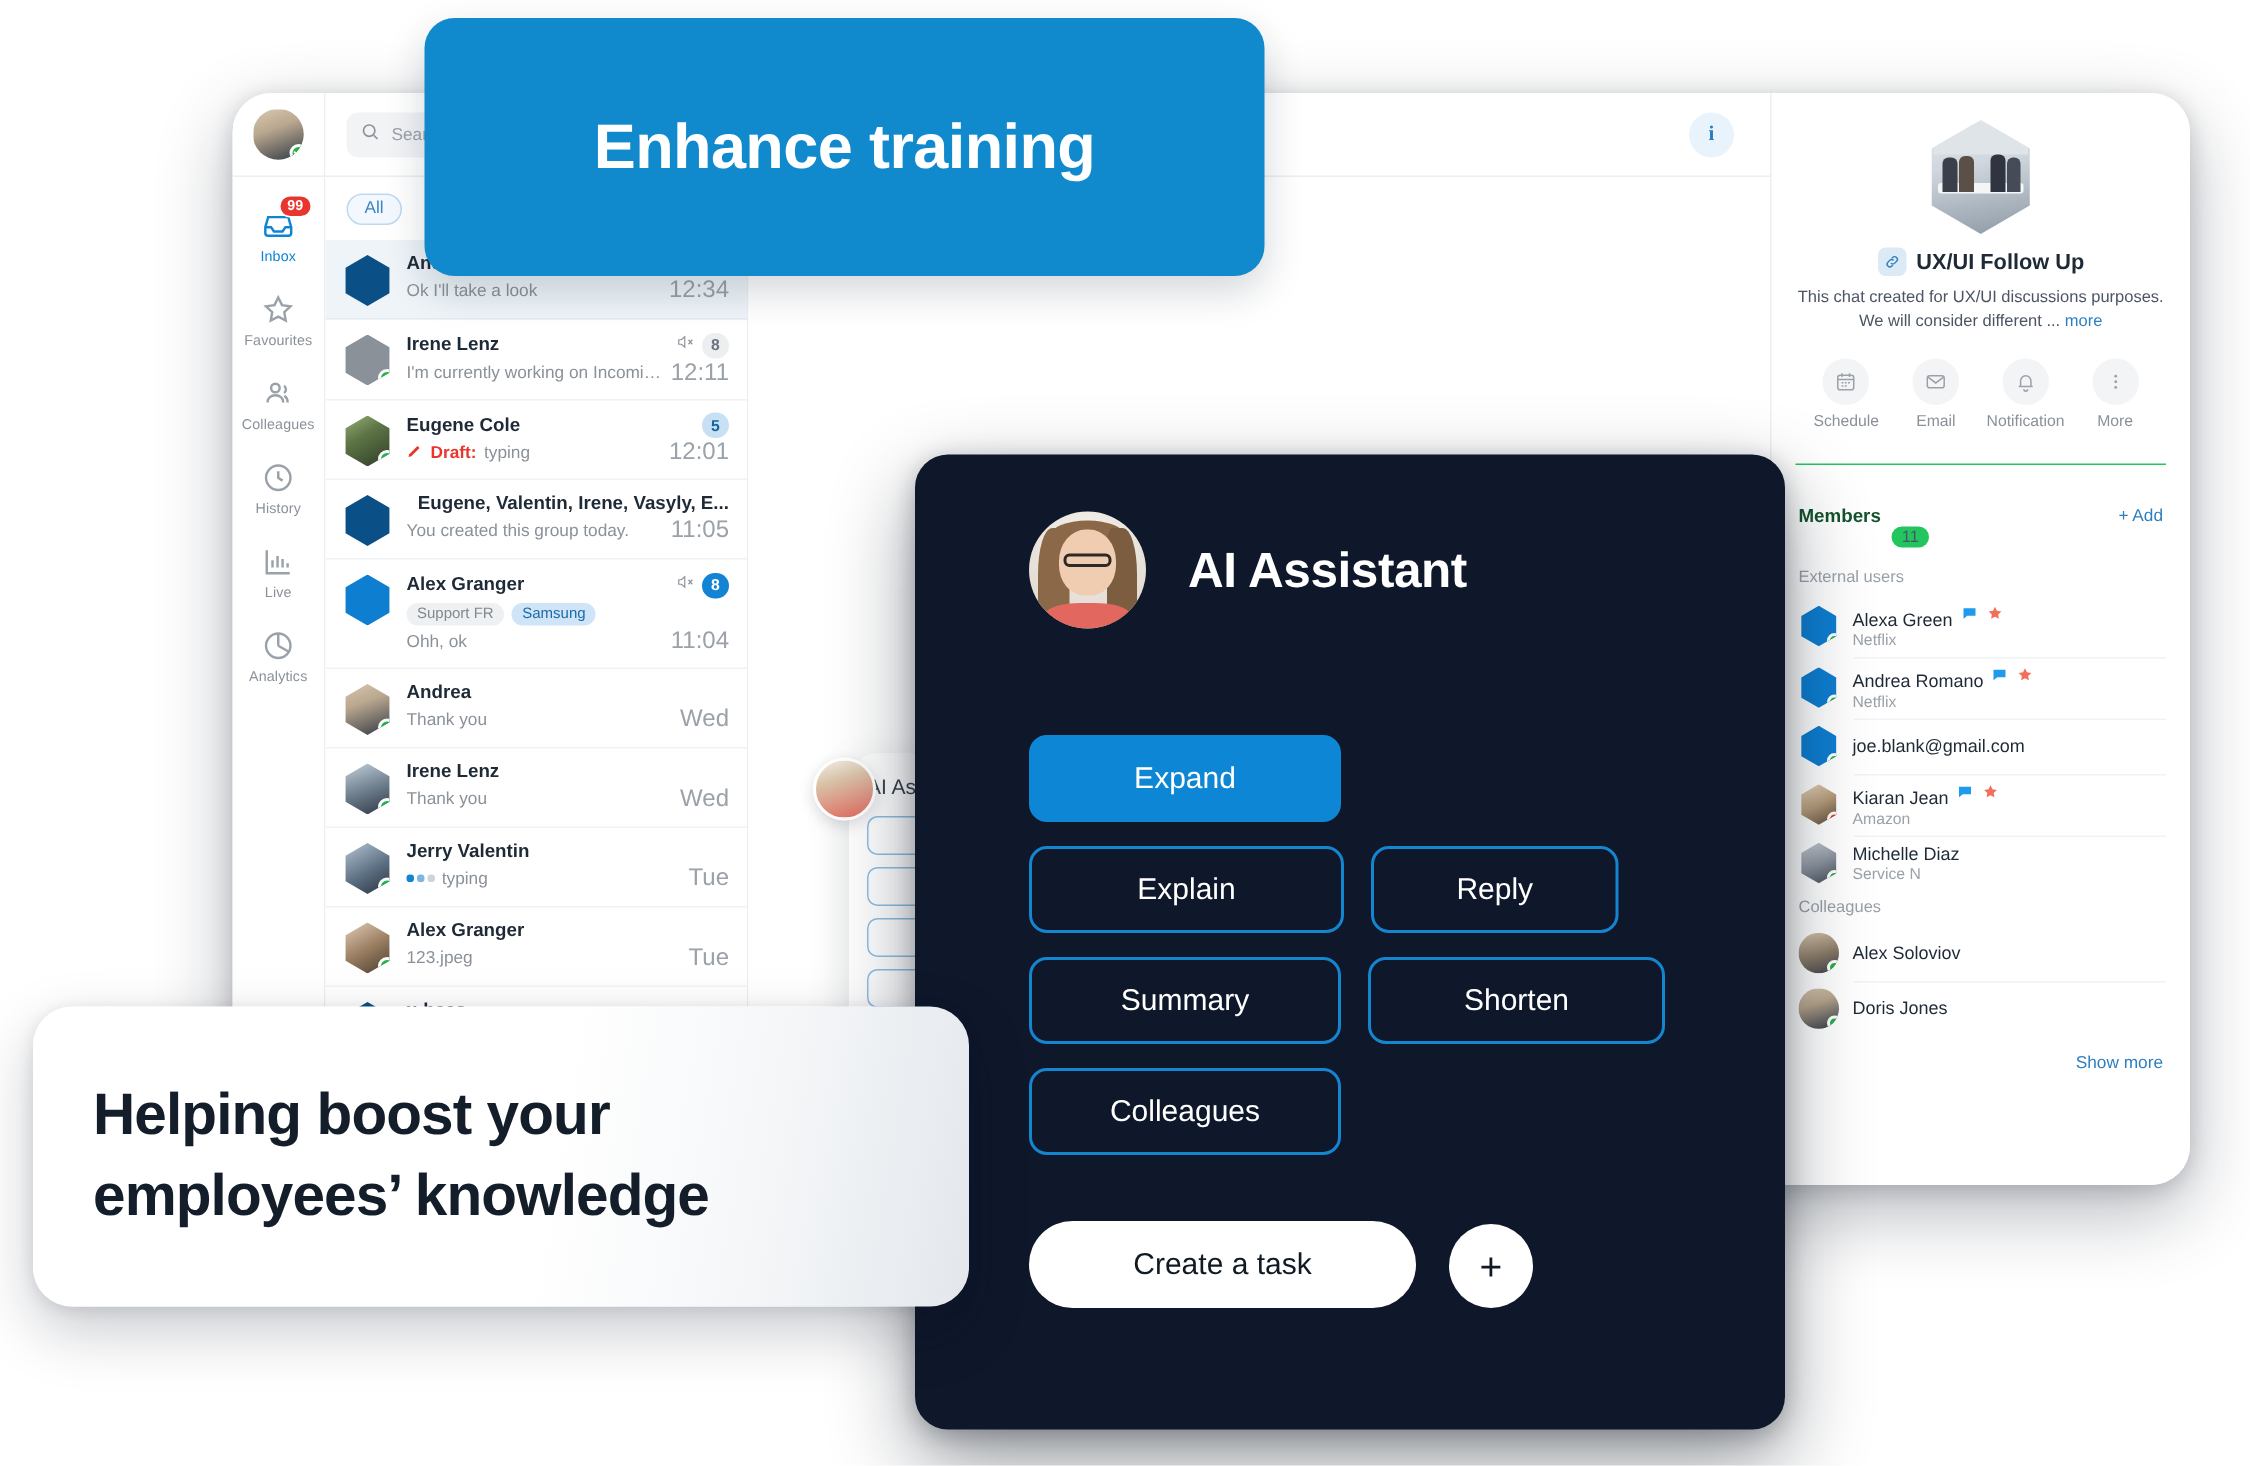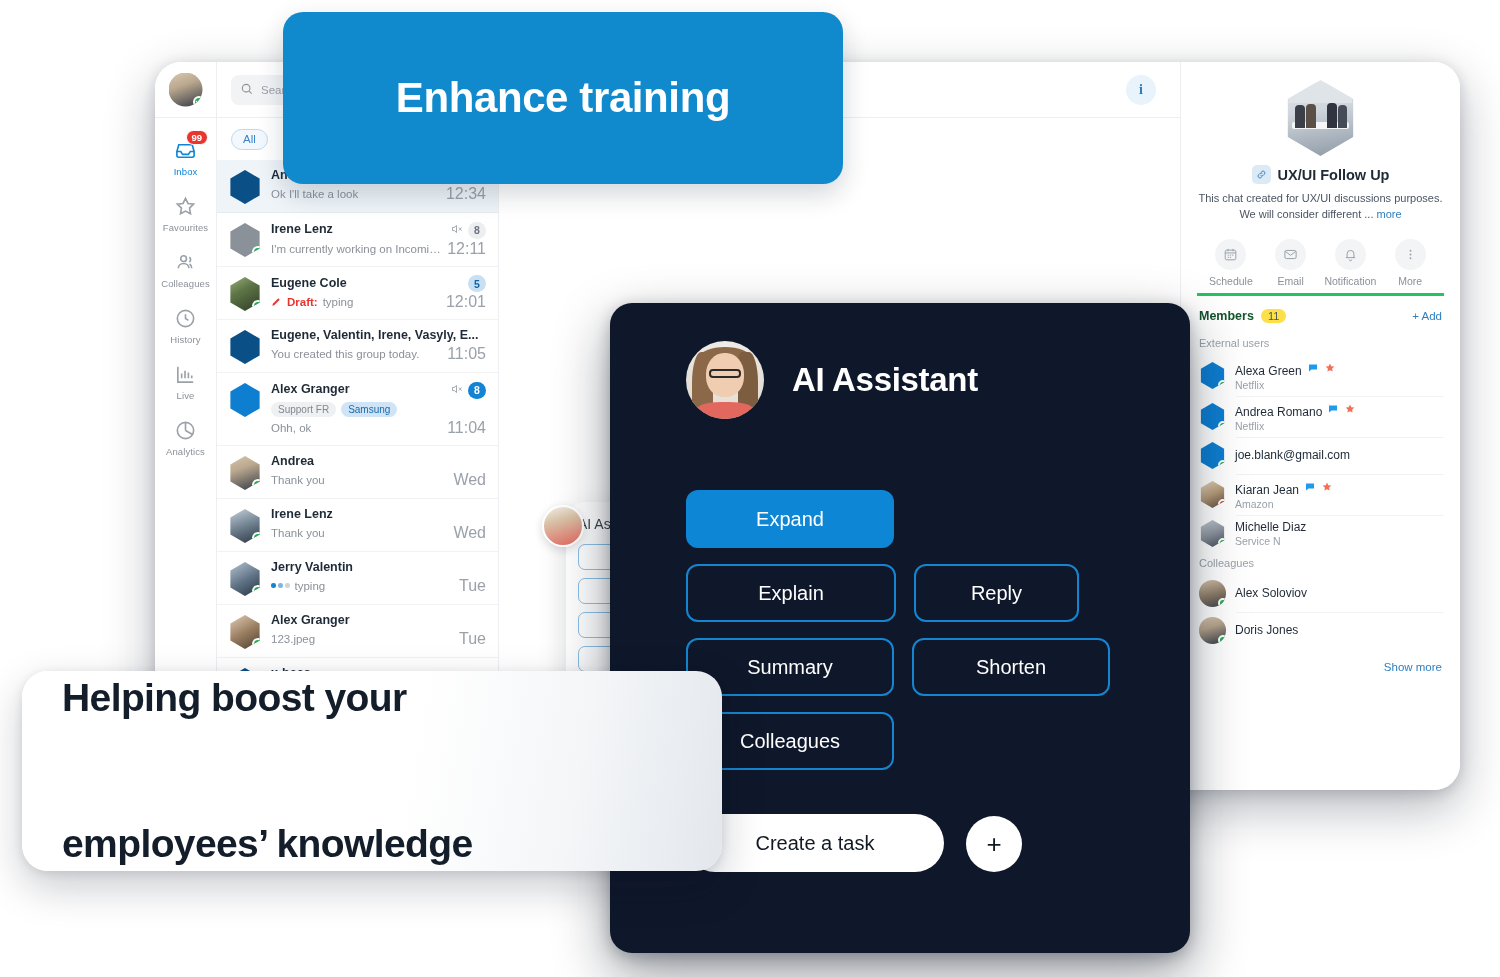--- a/index.html
+++ b/index.html
@@ -97,21 +97,21 @@
     border-bottom: 1px solid #f0f2f4; cursor: pointer; position: relative;
   }
   .chat-row.sel { background: #eef4f8; border-bottom-color: #e3ebf1; }
   .chat-av { flex: 0 0 30px; padding-top: 2px; }
   .chat-body { flex: 1; min-width: 0; }
   .chat-l1 { display: flex; align-items: center; gap: 5px; }
   .chat-name {
     font-size: 12.5px; color: #1f2a37; font-weight: 600; white-space: nowrap;
     overflow: hidden; text-overflow: ellipsis; flex: 1; line-height: 1.25;
   }
-  .chat-name.wrap { white-space: normal; }
+  .chat-name.wrap { white-space: normal; text-align: right; }
   .mute-ico svg { width: 12px; height: 12px; stroke:#8d949c; fill:none; stroke-width:1.6; }
   .cnt {
     font-size: 10.5px; font-weight: 600; border-radius: 10px; min-width: 18px;
     height: 17px; display:flex; align-items:center; justify-content:center; padding: 0 5px;
   }
   .cnt.gray { background: #eceef0; color: #6b7280; }
   .cnt.lblue { background: #c8e0f4; color: #15639f; }
   .cnt.blue  { background: #1383d4; color: #fff; }
   .chat-l2 { display: flex; align-items: center; gap: 5px; margin-top: 1px; }
   .chat-prev {
@@ -156,31 +156,31 @@
   .det-photo .p3 { position:absolute; left:58%; top:30%; width:14%; height:33%; background:#2f3440; border-radius:4px 4px 0 0;}
   .det-photo .p4 { position:absolute; left:73%; top:33%; width:12%; height:30%; background:#454b57; border-radius:4px 4px 0 0;}
   .det-photo .win { position:absolute; left:8%; top:4%; width:84%; height:26%; background:#dfe4e9; }
   .det-title { display: flex; align-items: center; justify-content: center; gap: 7px; margin-top: 9px; }
   .link-chip { width: 19px; height: 19px; border-radius: 5px; background: #dceaf6;
                display:flex; align-items:center; justify-content:center; }
   .link-chip svg { width: 11px; height: 11px; stroke: #2e7fc0; fill: none; stroke-width: 2; }
   .det-title h3 { font-size: 14.5px; color: #1f2a37; font-weight: 700; }
   .det-desc { font-size: 11px; color: #4b5563; text-align: center; margin-top: 7px; line-height: 1.45; }
   .det-desc a { color: #2e7fc0; text-decoration: none; cursor: pointer; }
-  .act-row { display: flex; justify-content: flex-start; padding: 16px 4px 6px;
-             border-bottom: 3px solid #22c55e; }
+  .act-row { display: flex; justify-content: flex-start; padding: 16px 4px 22px;
+             border-bottom: 1px solid #22c55e; }
   .act { display: flex; flex-direction: column; align-items: center; gap: 5px; cursor: pointer; flex:1; }
   .act-ic { width: 31px; height: 31px; border-radius: 50%; background: #f3f4f6;
             display:flex; align-items:center; justify-content:center; }
   .act-ic svg { width: 15px; height: 15px; stroke:#9aa1a9; fill:none; stroke-width:1.6; }
   .act span { font-size: 10.5px; color: #8a9199; }
   .mem-head { display:flex; align-items:center; justify-content: space-between; padding: 13px 2px 9px; }
   .mem-head .lt { display:flex; align-items:center; gap:7px; }
   .mem-head h4 { font-size: 12.5px; color: #14532d; font-weight: 700; }
-  .mem-cnt { font-size: 11px; color: #4b5563; background:#fde047; border-radius: 9px; padding: 1px 7px; }
+  .mem-cnt { font-size: 11px; color: #4b5563; background:#22c55e; border-radius: 9px; padding: 1px 7px; margin-top: 28px; }
   .addlink { font-size: 11.5px; color: #2e7fc0; cursor: pointer; }
   .grp-lbl { font-size: 11px; color: #9aa1a9; padding: 5px 2px 6px; }
   .mem-row { display:flex; align-items:center; gap:9px; padding: 5px 2px; position: relative; }
   .mem-row + .mem-row::before {
     content:""; position:absolute; left: 39px; right: 0; top: 0; height: 1px; background: #f0f2f4;
   }
   .mem-info { min-width: 0; }
   .mem-l1 { display:flex; align-items:flex-end; gap: 5px; }
   .mem-name { font-size: 12px; color: #1f2a37; white-space: nowrap; }
   .bub svg { width: 12px; height: 12px; fill: #1f9bed; }
@@ -192,25 +192,25 @@
   .banner {
     position: absolute; left: 283px; top: 12px; width: 560px; height: 172px;
     background: #118acd; border-radius: 20px;
     display: flex; align-items: center; justify-content: center;
     box-shadow: 0 10px 26px rgba(10,30,50,.18);
   }
   .banner span { color: #fff; font-size: 42px; font-weight: 700; letter-spacing: -.4px; }
 
   
   .quote-card {
-    position: absolute; left: 22px; top: 671px; width: 700px; height: 200px;
+    position: absolute; left: 22px; top: 671px; width: 624px; height: 200px;
     border-radius: 26px;
     background: linear-gradient(100deg,#ffffff 0%,#ffffff 55%,#f4f6f8 78%,#e3e7ec 100%);
     box-shadow: 0 16px 40px rgba(10,20,35,.22), 0 2px 10px rgba(10,20,35,.10);
-    display: flex; flex-direction: column; justify-content: space-between; padding: 0 40px;
+    display: flex; flex-direction: column; justify-content: center; padding: 0 40px;
   }
   .quote-card p { font-size: 39px; font-weight: 700; color: #141e2b;
                   line-height: 1.38; letter-spacing: -.6px; }
 
   
   .ghost-panel {
     position: absolute; left: 566px; top: 502px; width: 170px; height: 200px;
     background: #fff; border-radius: 20px 0 0 0;
     box-shadow: 0 10px 30px rgba(10,20,35,.14);
     padding: 14px 0 0 12px; overflow: hidden;

